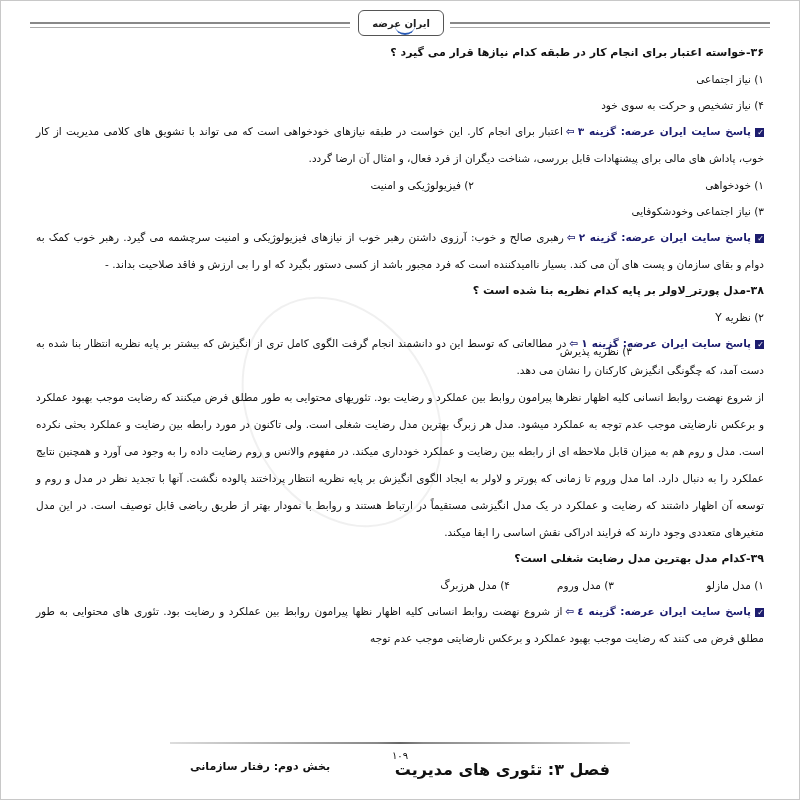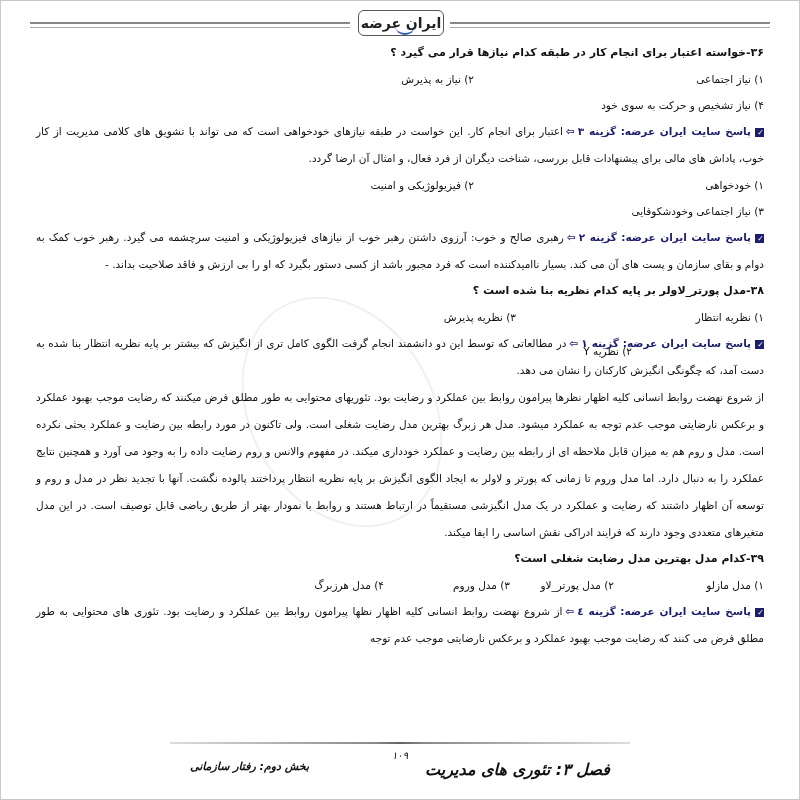--- a/index.html
+++ b/index.html
@@ -4,38 +4,38 @@
 <style>
   html, body { margin:0; padding:0; }
   body { width:800px; height:800px; background:#ffffff; position:relative; overflow:hidden;
          font-family:"DejaVu Sans", sans-serif; color:#111; }
   .frame { position:absolute; left:0; top:0; width:798px; height:798px; border:1px solid #c8c8c8; }
   .header { position:absolute; top:8px; left:30px; width:740px; height:30px; }
   .header .line { position:absolute; top:14px; height:3px; border-top:2px solid #888; border-bottom:1px solid #aaa; }
   .header .line.l { left:0; width:320px; }
   .header .line.r { right:0; width:320px; }
   .logo { position:absolute; left:328px; top:2px; width:84px; height:24px; border:1.5px solid #555; border-radius:6px;
-          background:#fff; display:flex; align-items:center; justify-content:center; font-weight:bold; font-size:14px; color:#222; direction:rtl; }
+          background:#fff; display:flex; align-items:center; justify-content:center; font-weight:bold; font-size:10px; color:#222; direction:rtl; }
   .logo .arc { position:absolute; left:36px; top:6px; width:20px; height:16px; border-bottom:2px solid #2a5bb5; border-radius:50%; }
   .content { position:absolute; top:40px; left:36px; width:728px; direction:rtl; text-align:right; font-size:10.5px; }
   .q { font-weight:bold; font-size:11px; height:26px; line-height:26px; }
   .opts { display:flex; height:26px; line-height:26px; }
   .opts span { display:inline-block; }
   .opts2 span { width:290px; }
   .opts4 span:nth-child(1){ width:132px; } .opts4 span:nth-child(2){ width:116px;margin-top:34px; }
   .opts4 span:nth-child(3){ width:126px; } .opts4 span:nth-child(4){ width:120px; }
   .opts4b span:nth-child(1){ width:150px; } .opts4b span:nth-child(2){ width:104px; }
   .opts4b span:nth-child(3){ width:126px; } .opts4b span:nth-child(4){ width:120px; }
   .p { line-height:27px; text-align:justify; text-align-last:right; }
   .ans-label { color:#1d1d6e; font-weight:bold; }
   .chk { display:inline-block; width:9px; height:9px; background:#1d1d6e; color:#fff; font-size:8px; line-height:9px; text-align:center; margin-left:4px; vertical-align:middle; }
   .arrow { color:#1d1d6e; font-weight:bold; margin:0 3px; }
   .watermark { position:absolute; left:250px; top:290px; width:180px; height:240px; border:2px solid #e6e6e6; border-radius:50%;
                transform:rotate(-30deg); opacity:0.6; }
-  .footer { position:absolute; top:742px; left:170px; width:460px;font-style:italic; }
+  .footer { position:absolute; top:742px; left:170px; width:460px; }
   .footer .rule { height:2px; background:linear-gradient(to right,#ddd,#888 45%,#666 50%,#888 55%,#ddd); }
   .footer .pg { text-align:center; font-size:10px; margin-top:6px; }
   .footer .left { position:absolute; left:20px; top:18px; font-weight:bold; font-size:11px; direction:rtl;text-align:right; }
   .footer .right { position:absolute; right:20px; top:18px; font-weight:bold; font-size:16px; direction:rtl; }
 </style>
 </head>
 <body>
 
 <div class="frame"></div>
 
@@ -48,21 +48,20 @@
   <div class="line r"></div>
 </div>
 
 <div class="watermark"></div>
 
 <div class="content">
 
   <div class="q">۳۶-خواسته اعتبار برای انجام کار در طبقه کدام نیازها قرار می گیرد ؟</div>
   <div class="opts opts2">
     <span>۱) نیاز اجتماعی</span>
-    <span>۲) نیاز به پذیرش</span>
   </div>
   <div class="opts opts2">
     <span>۴) نیاز تشخیص و حرکت به سوی خود</span>
   </div>
   <div class="p">
     <span class="chk">✓</span><span class="ans-label">پاسخ سایت ایران عرضه:</span>
     <span class="ans-label">گزینه ۳</span><span class="arrow">⇦</span><span>اعتبار برای انجام کار. این خواست در طبقه نیازهای خودخواهی است که می تواند با تشویق های کلامی مدیریت از کار خوب، پاداش های مالی برای پیشنهادات قابل بررسی، شناخت دیگران از فرد فعال، و امثال آن ارضا گردد.</span>
   </div>
 
   <div class="opts opts2">
@@ -72,34 +71,32 @@
   <div class="opts opts2">
     <span>۳) نیاز اجتماعی وخودشکوفایی</span>
   </div>
   <div class="p">
     <span class="chk">✓</span><span class="ans-label">پاسخ سایت ایران عرضه:</span>
     <span class="ans-label">گزینه ۲</span><span class="arrow">⇦</span><span>رهبری صالح و خوب: آرزوی داشتن رهبر خوب از نیازهای فیزیولوژیکی و امنیت سرچشمه می گیرد. رهبر خوب کمک به دوام و بقای سازمان و پست های آن می کند. بسیار ناامیدکننده است که فرد مجبور باشد از کسی دستور بگیرد که او را بی ارزش و فاقد صلاحیت بداند. -</span>
   </div>
 
   <div class="q">۳۸-مدل پورتر_لاولر بر پایه کدام نظریه بنا شده است ؟</div>
   <div class="opts opts4">
-    <span>۱) نظریه انتظار</span>
     <span>۲) نظریه Y</span>
     <span>۳) نظریه پذیرش</span>
   </div>
   <div class="p">
     <span class="chk">✓</span><span class="ans-label">پاسخ سایت ایران عرضه:</span>
     <span class="ans-label">گزینه ۱</span><span class="arrow">⇦</span><span>در مطالعاتی که توسط این دو دانشمند انجام گرفت الگوی کامل تری از انگیزش که بیشتر بر پایه نظریه انتظار بنا شده به دست آمد، که چگونگی انگیزش کارکنان را نشان می دهد.</span>
   </div>
   <div class="p">از شروع نهضت روابط انسانی کلیه اظهار نظرها پیرامون روابط بین عملکرد و رضایت بود. تئوریهای محتوایی به طور مطلق فرض میکنند که رضایت موجب بهبود عملکرد و برعکس نارضایتی موجب عدم توجه به عملکرد میشود. مدل هر زبرگ بهترین مدل رضایت شغلی است. ولی تاکنون در مورد رابطه بین رضایت و عملکرد بحثی نکرده است. مدل و روم هم به میزان قابل ملاحظه ای از رابطه بین رضایت و عملکرد خودداری میکند. در مفهوم والانس و روم رضایت داده را به وجود می آورد و همچنین نتایج عملکرد را به دنبال دارد. اما مدل وروم تا زمانی که پورتر و لاولر به ایجاد الگوی انگیزش بر پایه نظریه انتظار پرداختند پالوده نگشت. آنها با تجدید نظر در مدل و روم و توسعه آن اظهار داشتند که رضایت و عملکرد در یک مدل انگیزشی مستقیماً در ارتباط هستند و روابط با نمودار بهتر از طریق ریاضی قابل توصیف است. در این مدل متغیرهای متعددی وجود دارند که فرایند ادراکی نقش اساسی را ایفا میکند.</div>
 
   <div class="q">۳۹-کدام مدل بهترین مدل رضایت شغلی است؟</div>
   <div class="opts opts4b">
     <span>۱) مدل مازلو</span>
-    <span>۲) مدل پورتر_لاو</span>
     <span>۳) مدل وروم</span>
     <span>۴) مدل هرزبرگ</span>
   </div>
   <div class="p">
     <span class="chk">✓</span><span class="ans-label">پاسخ سایت ایران عرضه:</span>
     <span class="ans-label">گزینه ٤</span><span class="arrow">⇦</span><span>از شروع نهضت روابط انسانی کلیه اظهار نظها پیرامون روابط بین عملکرد و رضایت بود. تئوری های محتوایی به طور مطلق فرض می کنند که رضایت موجب بهبود عملکرد و برعکس نارضایتی موجب عدم توجه</span>
   </div>
 </div>
 
 <div class="footer">

